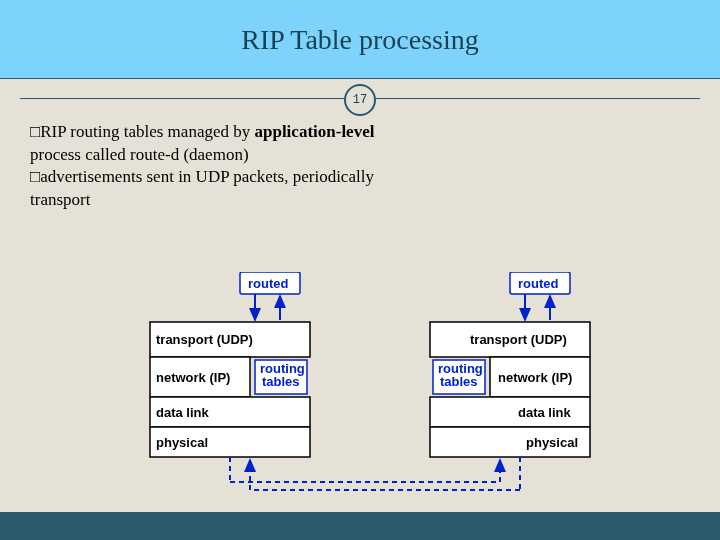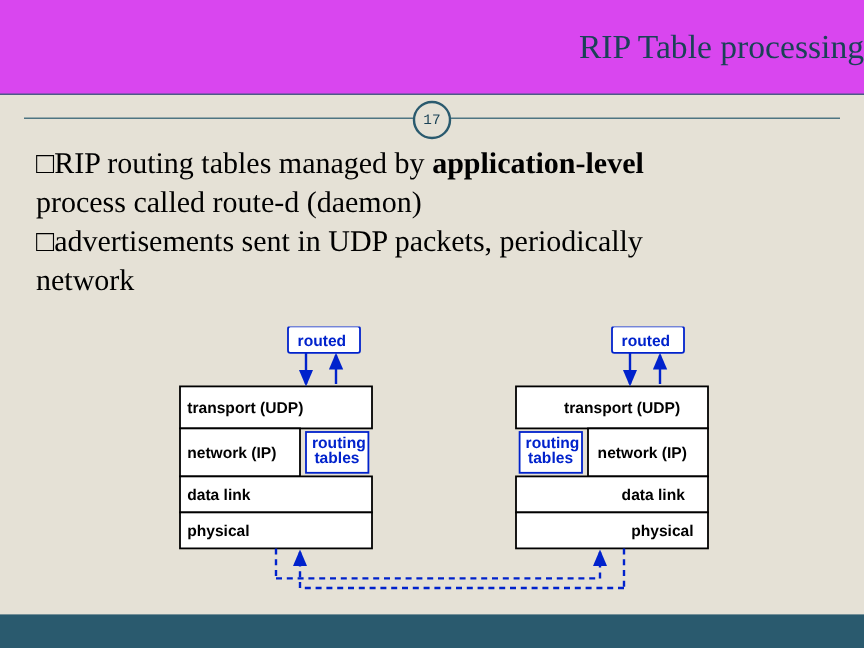--- a/index.html
+++ b/index.html
@@ -1,22 +1,22 @@
 <!DOCTYPE html>
 <html><head>
 <meta charset="utf-8">
 <style>
   html,body{margin:0;padding:0;width:720px;height:540px;font-family:Georgia,'Times New Roman',serif;background:#fff;overflow:hidden}
   .slide{width:720px;height:540px;background:#e5e1d6;position:relative}
-  .header{background:#d946ef;height:78px;border-bottom:1px solid #2a5a6e;text-align:right}
+  .header{background:#7dd3fc;height:78px;border-bottom:1px solid #2a5a6e;text-align:center}
   .title{font-size:28px;color:#1a4256;padding-top:24px;font-weight:400}
   .numwrap{position:absolute;left:0;right:0;top:78px;height:40px}
   .numline{position:absolute;top:20px;left:20px;right:20px;border-top:1px solid #2a5a6e}
   .num{position:absolute;left:50%;top:6px;transform:translateX(-50%);width:28px;height:28px;border:2px solid #2a5a6e;border-radius:50%;background:#e5e1d6;font-size:12px;line-height:28px;text-align:center;color:#1a4256;font-family:Liberation Mono, monospace}
-  .body{padding:42px 30px 0 30px;font-size:25px;color:#000;line-height:1.25}
+  .body{padding:42px 30px 0 30px;font-size:17px;color:#000;line-height:1.25}
   .bullet{margin:0 0 2px 0}
   .cont{}
   .sq{font-family:Arial,sans-serif}
   .diagram{position:absolute;left:140px;top:272px}
   .footer{position:absolute;bottom:0;left:0;right:0;height:28px;background:#2a5a6e}
   text{font-family:Arial,sans-serif}
   .lbl{font-size:13px;font-weight:700}
   .rlbl{font-size:13px;font-weight:700;fill:#0022cc}
 </style>
 </head>
@@ -28,21 +28,21 @@
   </div>
   <div class="numwrap">
     <div class="numline"></div>
     <div class="num">17</div>
   </div>
 
   <div class="body">
     <div class="bullet"><span class="sq">□</span><span>RIP routing tables managed by </span><b>application-level</b></div>
     <div class="cont">process called route-d (daemon)</div>
     <div class="bullet"><span class="sq">□</span><span>advertisements sent in UDP packets, periodically</span></div>
-    <div class="cont">network</div>
+    <div class="cont">transport</div>
   </div>
 
   <div class="diagram">
     <svg width="460" height="230">
 
       <defs>
         <marker id="ah" markerWidth="8" markerHeight="8" refX="6" refY="3" orient="auto">
             <path d="M0,0 L7,3 L0,6 Z" fill="#0022cc"></path>
           </marker>
       </defs>

